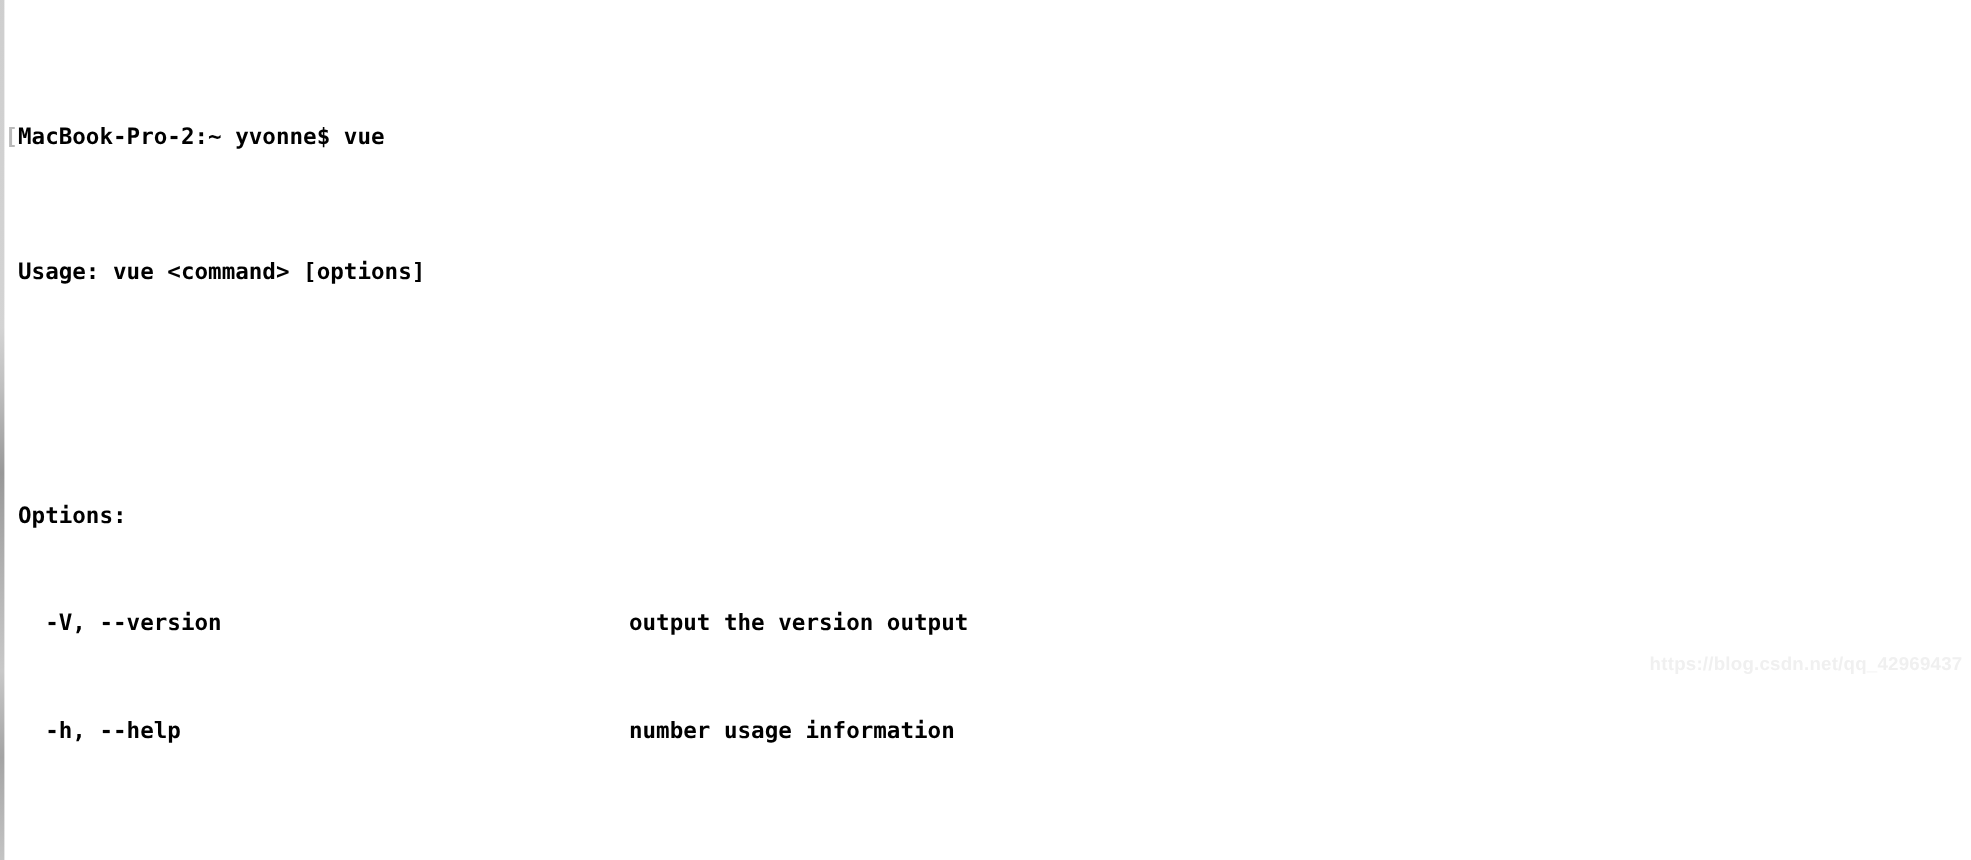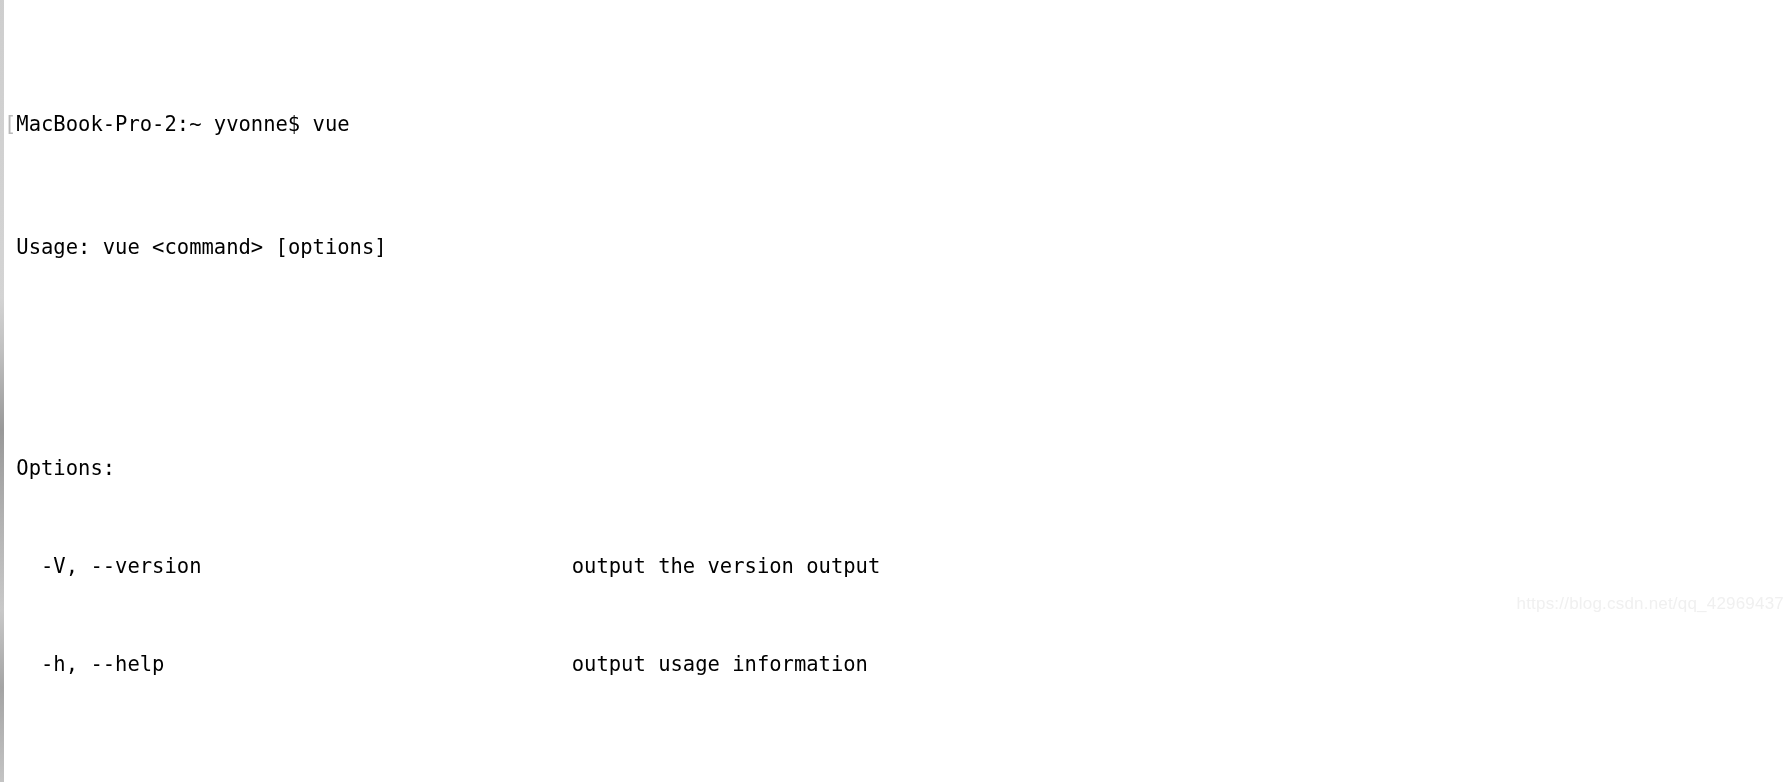--- a/index.html
+++ b/index.html
@@ -16,20 +16,21 @@
   }
 
   
   #terminal {
     position: relative;
     width: 1792px;
     height: 618px;
     background: #ffffff;
     color: #000000;
     box-sizing: border-box;
+    font-weight: bold;
   }
 
   
   .gutter {
     position: absolute;
     left: 0px;
     top: 0px;
     width: 4px;
     height: 782px;
     background: linear-gradient(to bottom,
@@ -96,21 +97,21 @@
     
     <div class="row"><span class="c-default"> </span><span class="c-default">Usage:</span><span class="c-default"> </span><span class="c-default">vue &lt;command&gt; [options]</span></div>
 
     <div class="row blank"> </div>
 
     
     <div class="row"><span class="c-default"> </span><span class="c-default">Options:</span></div>
 
     <div class="row"><span>   </span><span class="col-flag">-V, --version</span><span>                              </span><span class="col-desc">output the version output</span></div>
 
-    <div class="row"><span>   </span><span class="col-flag">-h, --help</span><span>                                 </span><span class="col-desc">output usage information</span></div>
+    <div class="row"><span>   </span><span class="col-flag">-h, --help</span><span>                                 </span><span class="col-desc">number usage information</span></div>
 
     <div class="row blank"> </div>
 
     
     
 
     
 
     
 

